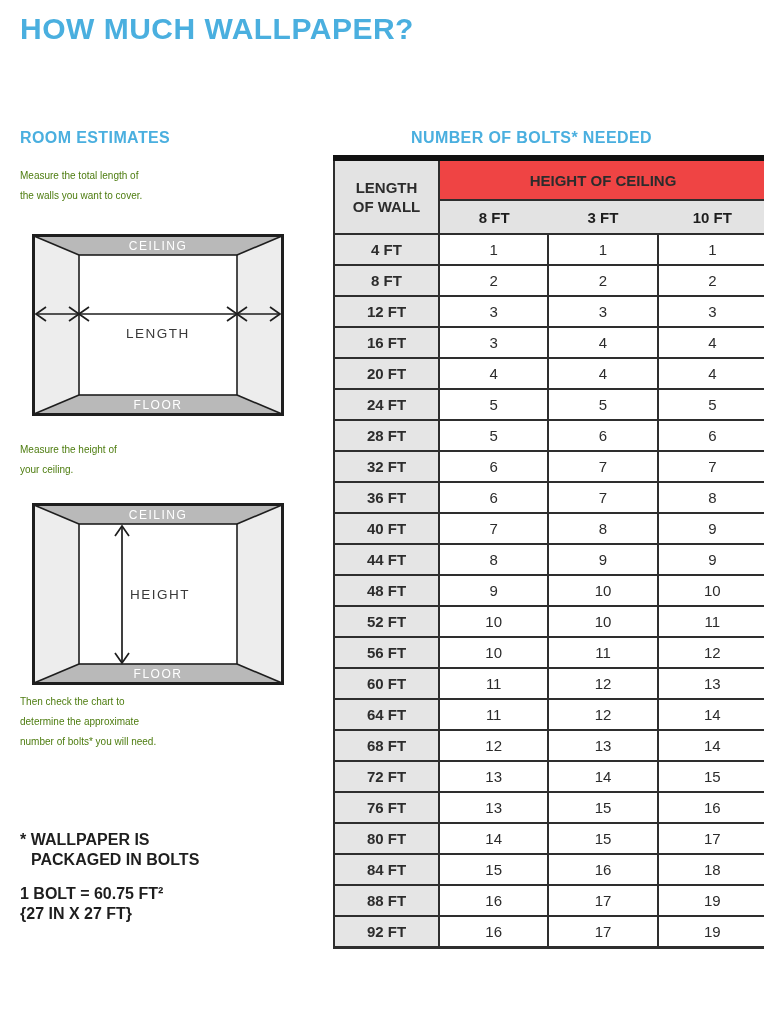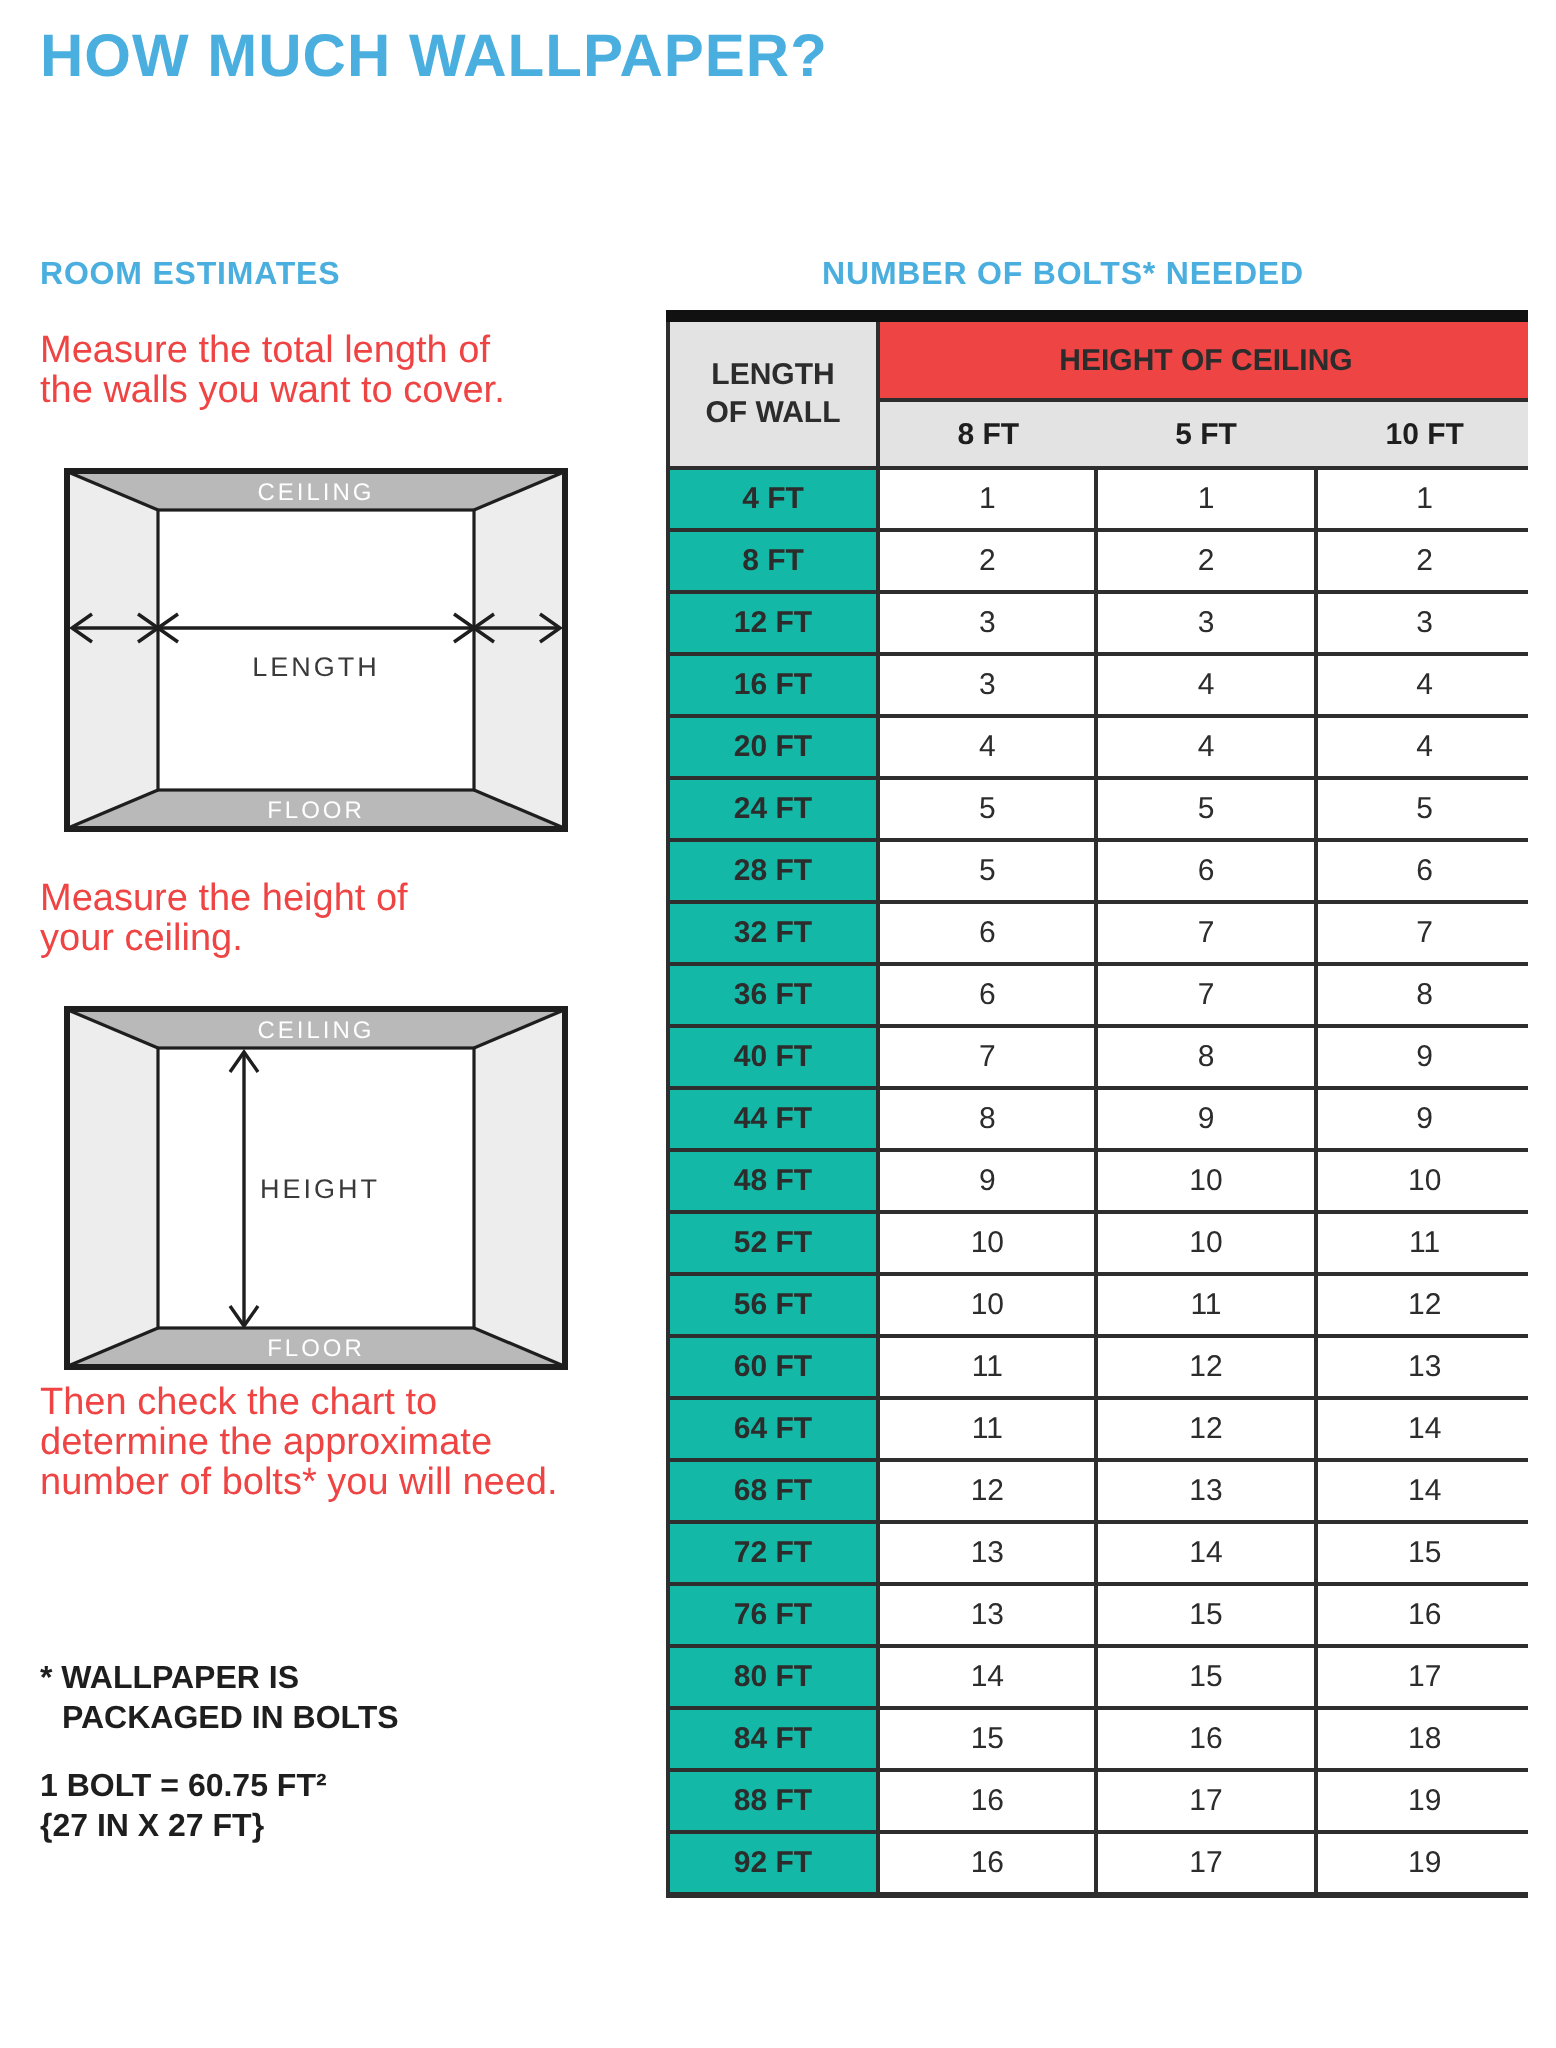--- a/index.html
+++ b/index.html
@@ -23,21 +23,21 @@
     font-size:16px; font-weight:bold; letter-spacing:.4px;
     color:#4aafdf;
   }
   .left-heading { position:absolute; left:20px; top:129px;text-align:right; }
   .right-heading {
     position:absolute; left:314px; top:129px; width:435px;
     text-align:center;
   }
   .body-text {
     position:absolute; left:20px;
-    font-size:19px; line-height:20px; color:#ef4444;
+    font-size:10px; line-height:20px; color:#4d7c0f;
     white-space:pre-line;
   }
   .step1 { top:166px; }
   .step2 { top:440px; }
   .step3 { top:692px; }
   .footnote-text {
     position:absolute; left:20px; top:830px;
     font-size:16px; font-weight:bold; color:#1e1e1e;
     line-height:20px; white-space:pre-line;
     text-indent:-11px; padding-left:11px;
@@ -72,21 +72,21 @@
   }
   td.group-head {
     background:#ef4444; font-weight:bold; font-size:16px;
     color:#1e1e1e; height:42px;
   }
   tr.subhead td {
     background:#e3e3e3; font-weight:bold; color:#1e1e1e;
     height:34px; border-left:0; border-right:0;
   }
   td.rowlabel {
-    background:#14b8a6; font-weight:bold; color:#1e1e1e;
+    background:#e5e5e5; font-weight:bold; color:#1e1e1e;
     border-right:5px solid #111; height:31px;
   }
   td.val { background:#ffffff; height:31px; }
 
   
   .svg-band-label { fill:#ffffff; font-size:12px; letter-spacing:1.5px; }
   .svg-measure-label { fill:#3a3a3a; font-size:13.5px; letter-spacing:1.5px; }
 </style>
 </head>
 <body>
@@ -166,21 +166,21 @@
   <div class="bolts-table-wrap">
     <table class="bolts">
       <tbody>
         <tr>
           <td class="corner" rowspan="2">LENGTH
 OF WALL</td>
           <td class="group-head" colspan="3">HEIGHT OF CEILING</td>
         </tr>
         <tr class="subhead">
           <td>8 FT</td>
-          <td>5 FT</td>
+          <td>3 FT</td>
           <td>10 FT</td>
         </tr>
       <tr>
             <td class="rowlabel">4 FT</td>
             <td class="val">1</td>
             <td class="val">1</td>
             <td class="val">1</td>
           </tr>
           <tr>
             <td class="rowlabel">8 FT</td>

